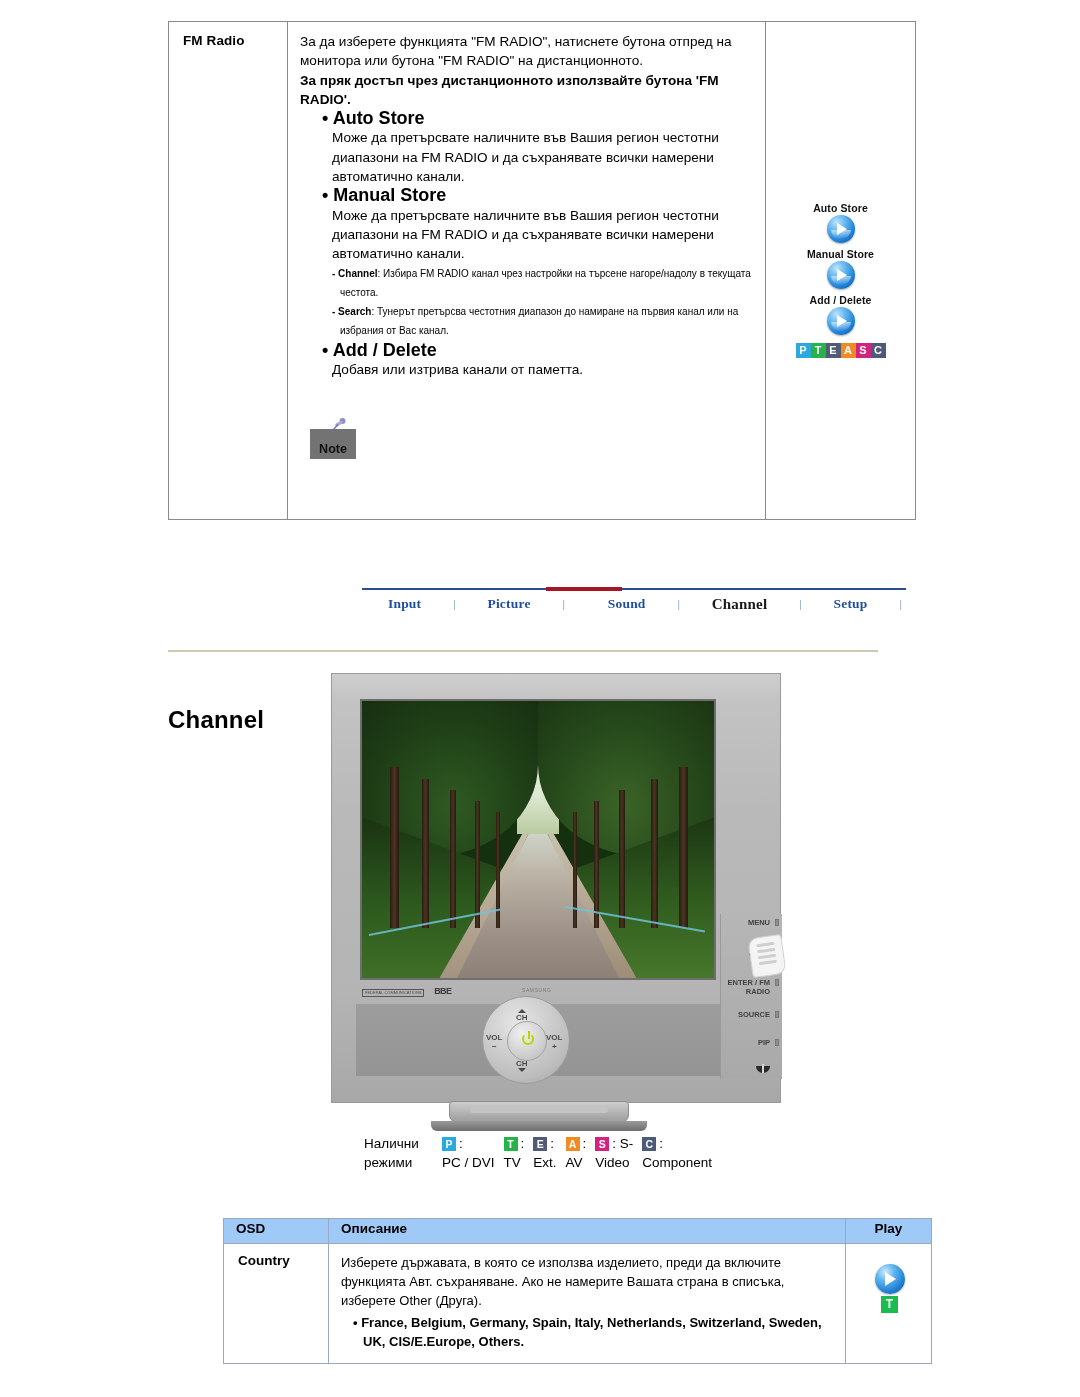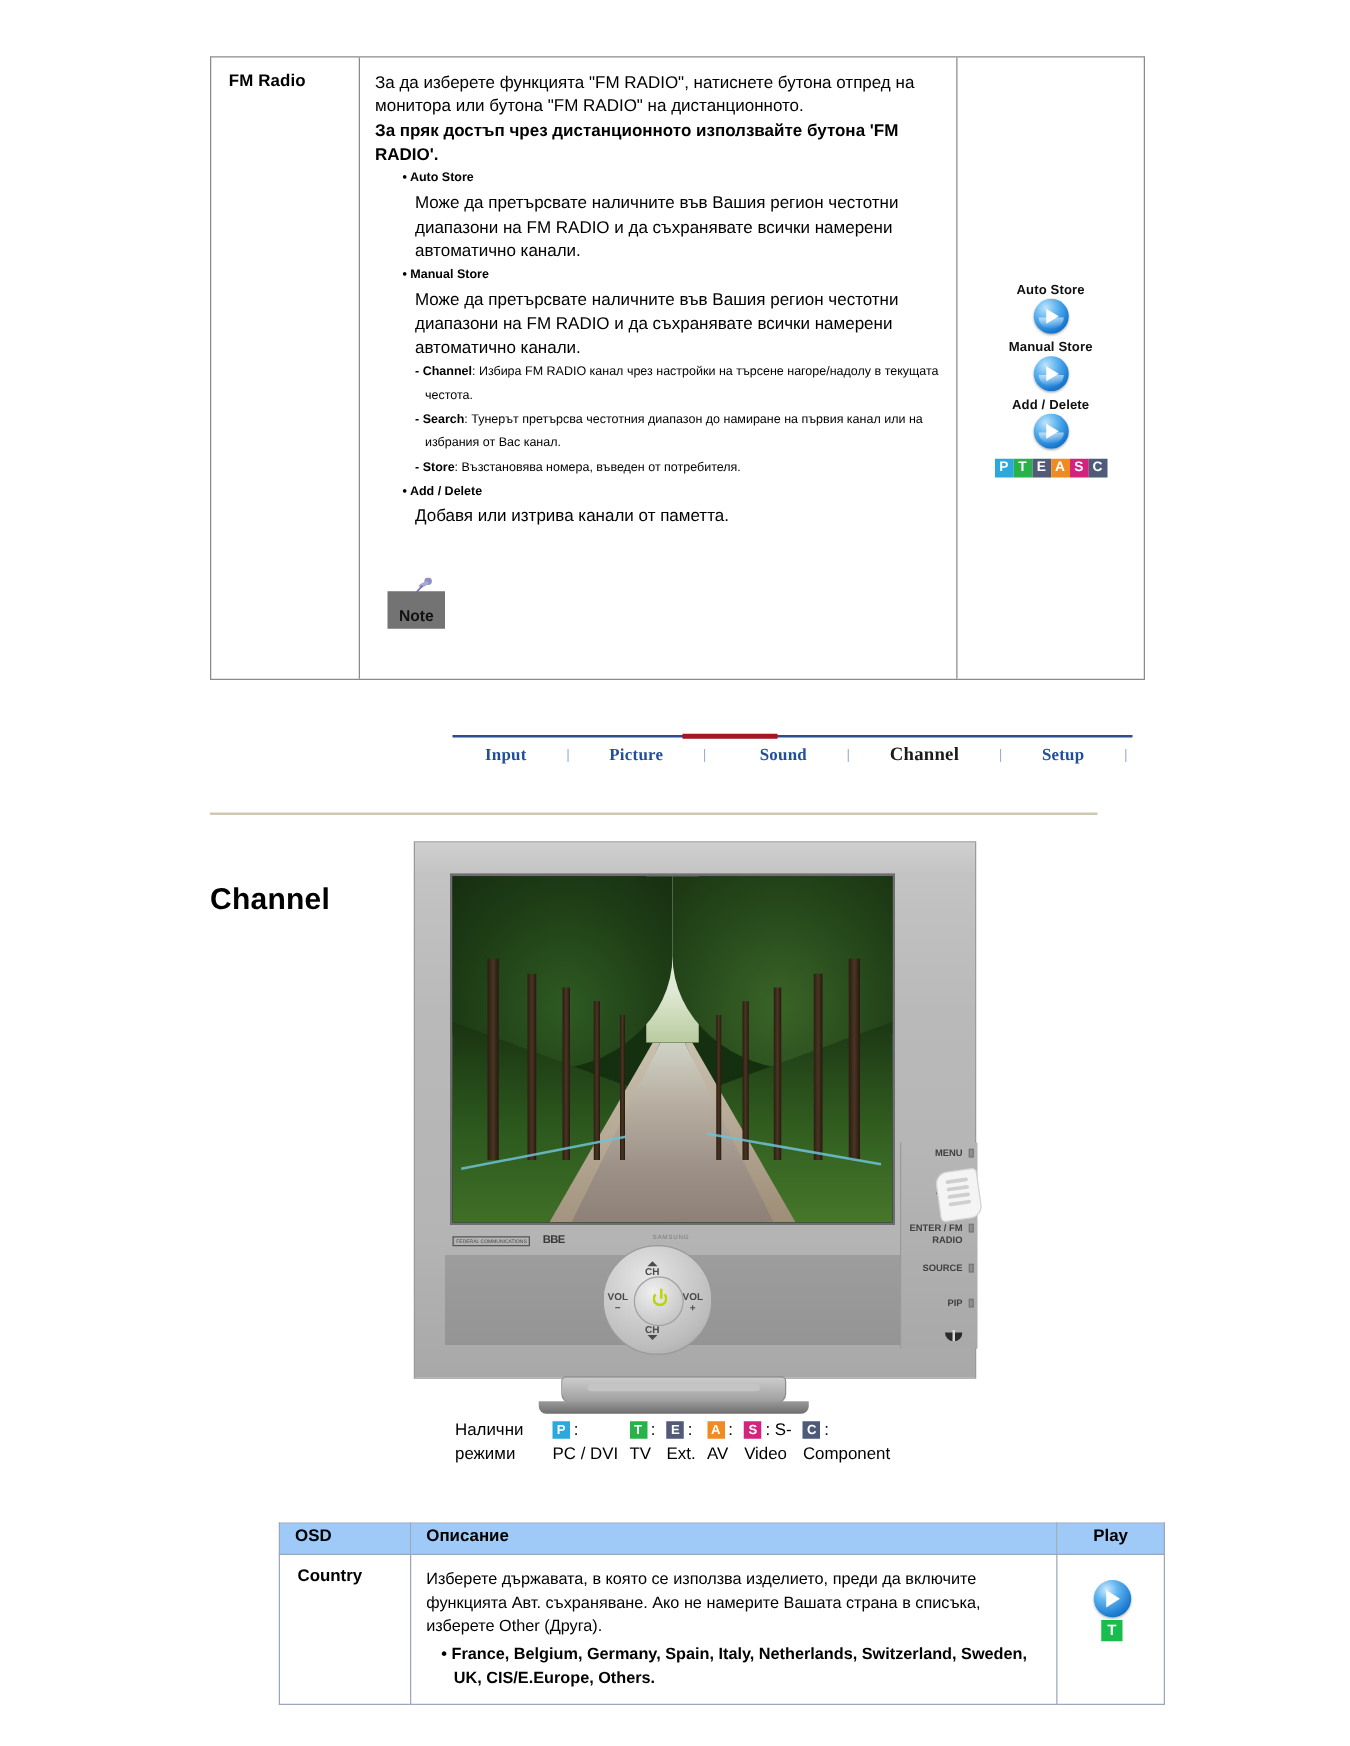--- a/index.html
+++ b/index.html
@@ -13,33 +13,32 @@
   }
   .page { position: relative; width: 1080px; height: 1397px; }
 
   
   .fm-table {
     position: absolute; left: 168px; top: 21px;
     width: 748px; height: 499px;
     border: 1px solid #8a8a8a;
     background: #fff;
     display: flex;
-    margin-top: 24px;
   }
   .fm-col-label {
     width: 119px; border-right: 1px solid #8a8a8a;
     padding: 11px 0 0 14px;
   }
   .fm-col-label .lbl { font-size: 13.5px; font-weight: bold; letter-spacing: .1px; }
   .fm-col-body { flex: 1; padding: 10px 14px 0 12px; }
   .fm-col-right { width: 150px; border-left: 1px solid #8a8a8a; position: relative; }
 
   .p { font-size: 13.6px; line-height: 19.3px; margin: 0; }
   .p.bold { font-weight: bold; }
-  .ind1 { padding-left: 22px; font-weight: bold; font-size: 10px; line-height: 19.3px; margin: 0; }
+  .ind1 { padding-left: 22px; font-weight: bold; font-size: 18px; line-height: 19.3px; margin: 0; }
   .ind2 { padding-left: 32px; font-size: 13.6px; line-height: 19.3px; margin: 0; }
   .ind3 { padding-left: 40px; font-size: 10px; line-height: 19.3px; margin: 0; text-indent: -8px; }
   .ind3 b { font-weight: bold; }
 
   
   .note-row {
     display: flex; align-items: flex-start;
     margin-top: 24px; padding-left: 10px;
   }
   .note-icon {
@@ -318,21 +317,20 @@
       <p class="p bold">За пряк достъп чрез дистанционното използвайте бутона 'FM RADIO'.</p>
 
       <p class="ind1">• Auto Store</p>
       <p class="ind2">Може да претърсвате наличните във Вашия регион честотни диапазони на FM RADIO и да съхранявате всички намерени автоматично канали.</p>
 
       <p class="ind1">• Manual Store</p>
       <p class="ind2">Може да претърсвате наличните във Вашия регион честотни диапазони на FM RADIO и да съхранявате всички намерени автоматично канали.</p>
 
       <p class="ind3"><b>- Channel</b><span>: Избира FM RADIO канал чрез настройки на търсене нагоре/надолу в текущата честота.</span></p>
       <p class="ind3"><b>- Search</b><span>: Тунерът претърсва честотния диапазон до намиране на първия канал или на избрания от Вас канал.</span></p>
-      <p class="ind3"><b>- Store</b><span>: Възстановява номера, въведен от потребителя.</span></p>
 
       <p class="ind1">• Add / Delete</p>
       <p class="ind2">Добавя или изтрива канали от паметта.</p>
 
       <div class="note-row">
         <div class="note-icon">
           <svg class="pin" viewBox="0 0 18 14">
             <circle cx="12.5" cy="3" r="3" fill="#8f8fc4"></circle>
             <rect x="5" y="4" width="8" height="3.2" rx="1.4" fill="#a9a9d6" transform="rotate(-28 9 5.6)"></rect>
             <line x1="2" y1="13" x2="8" y2="6.5" stroke="#6f6fa8" stroke-width="1.3"></line>

